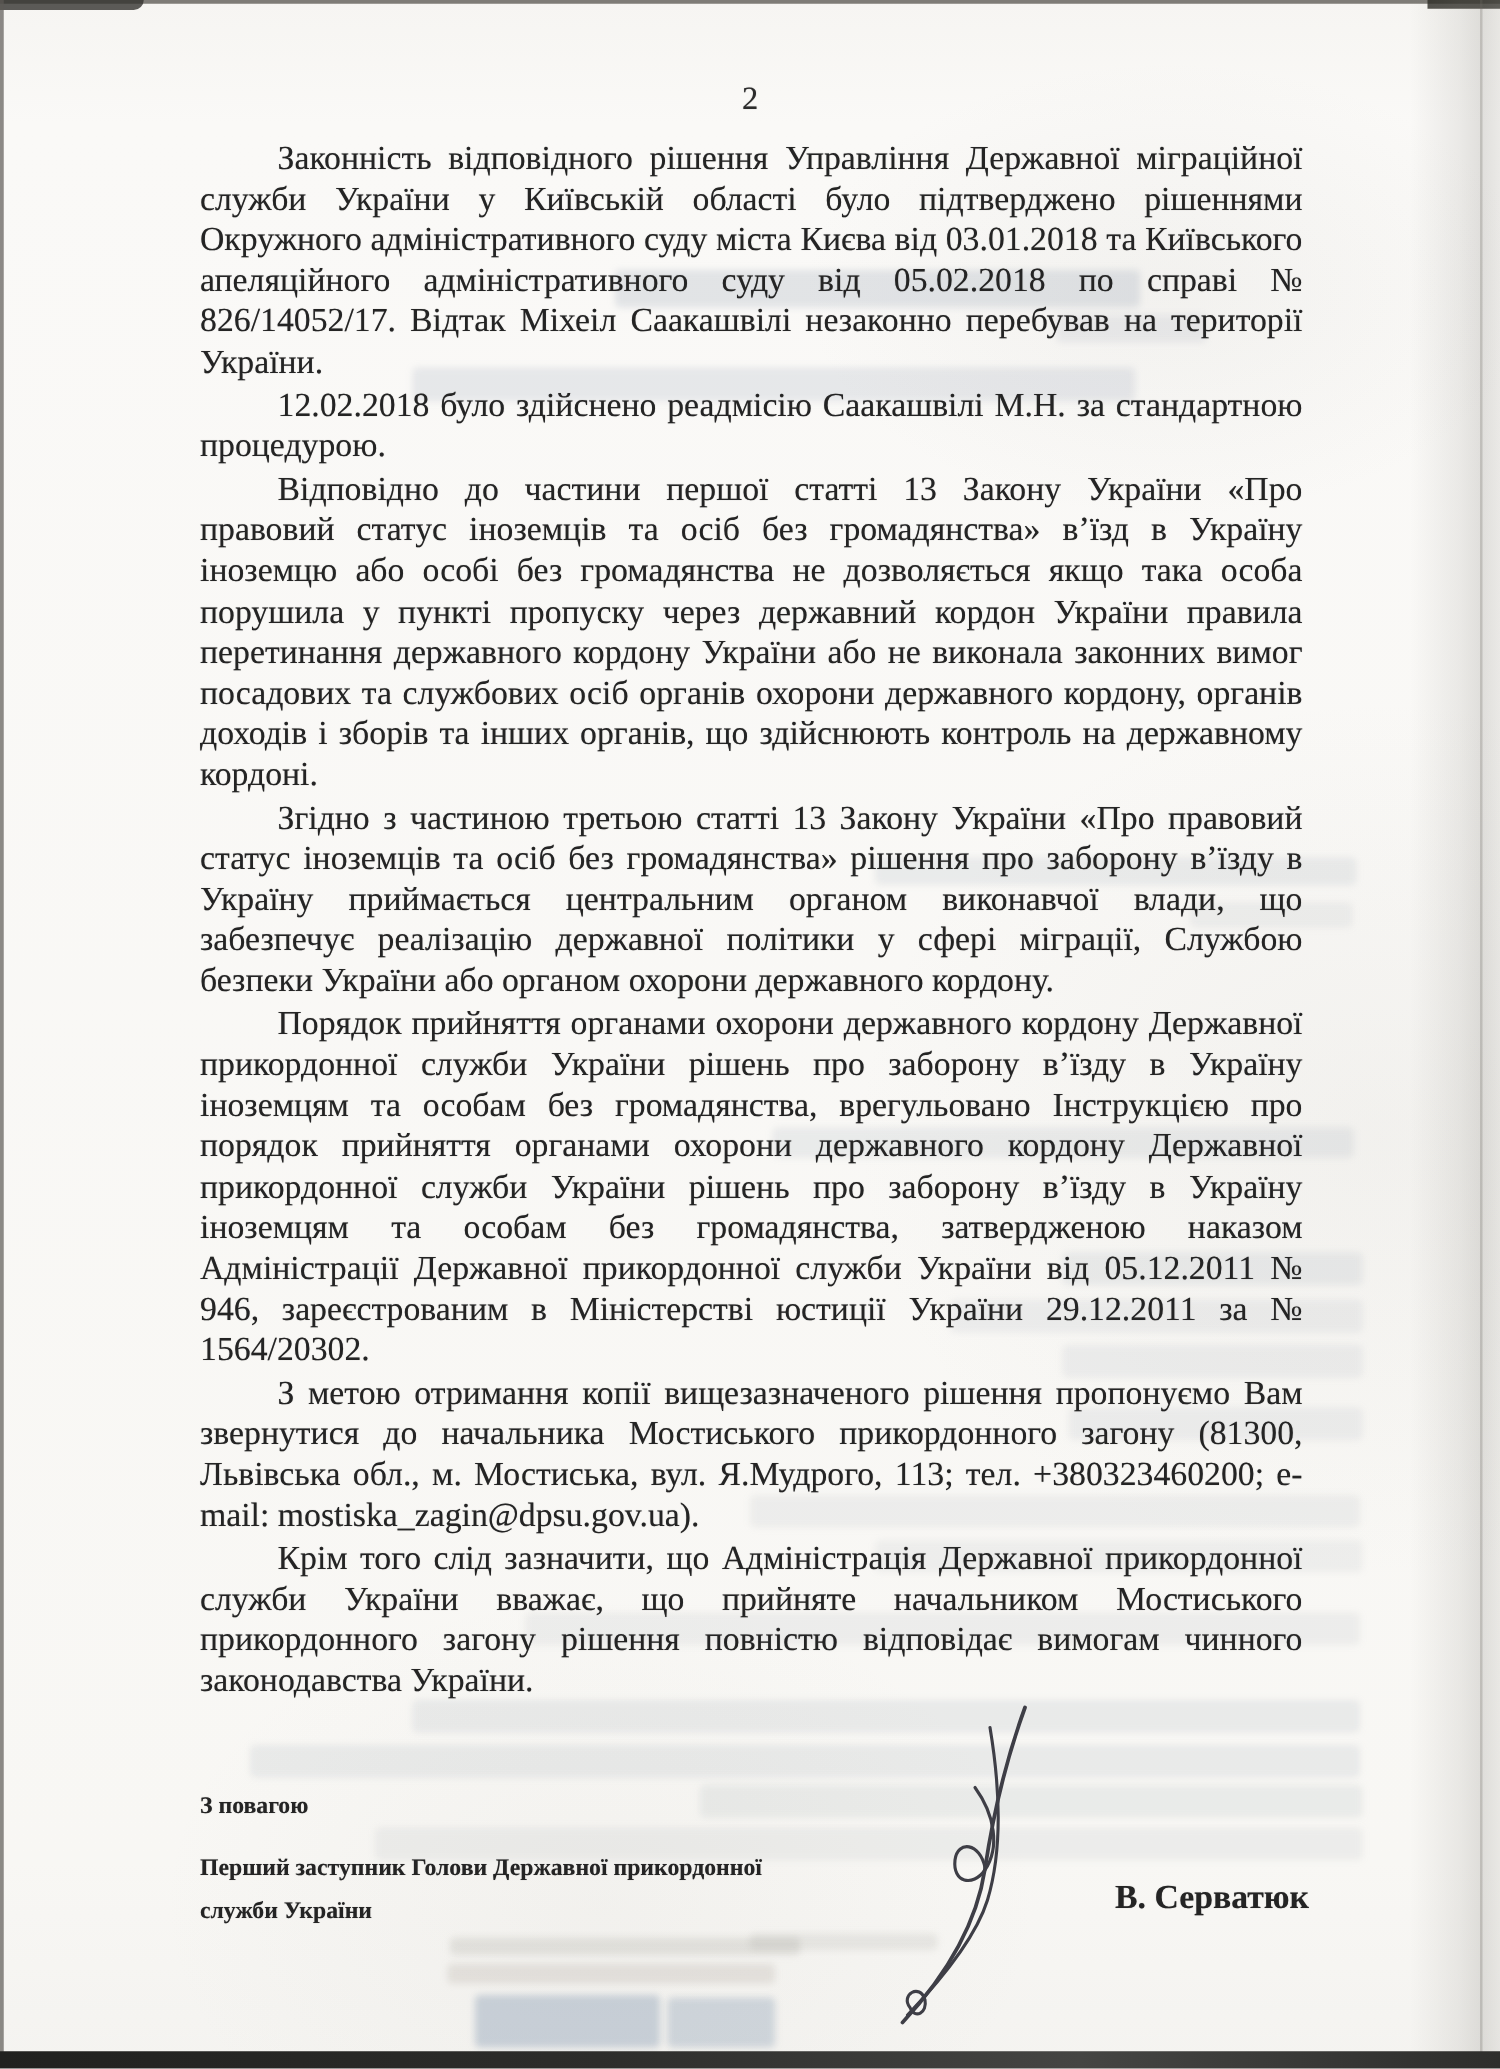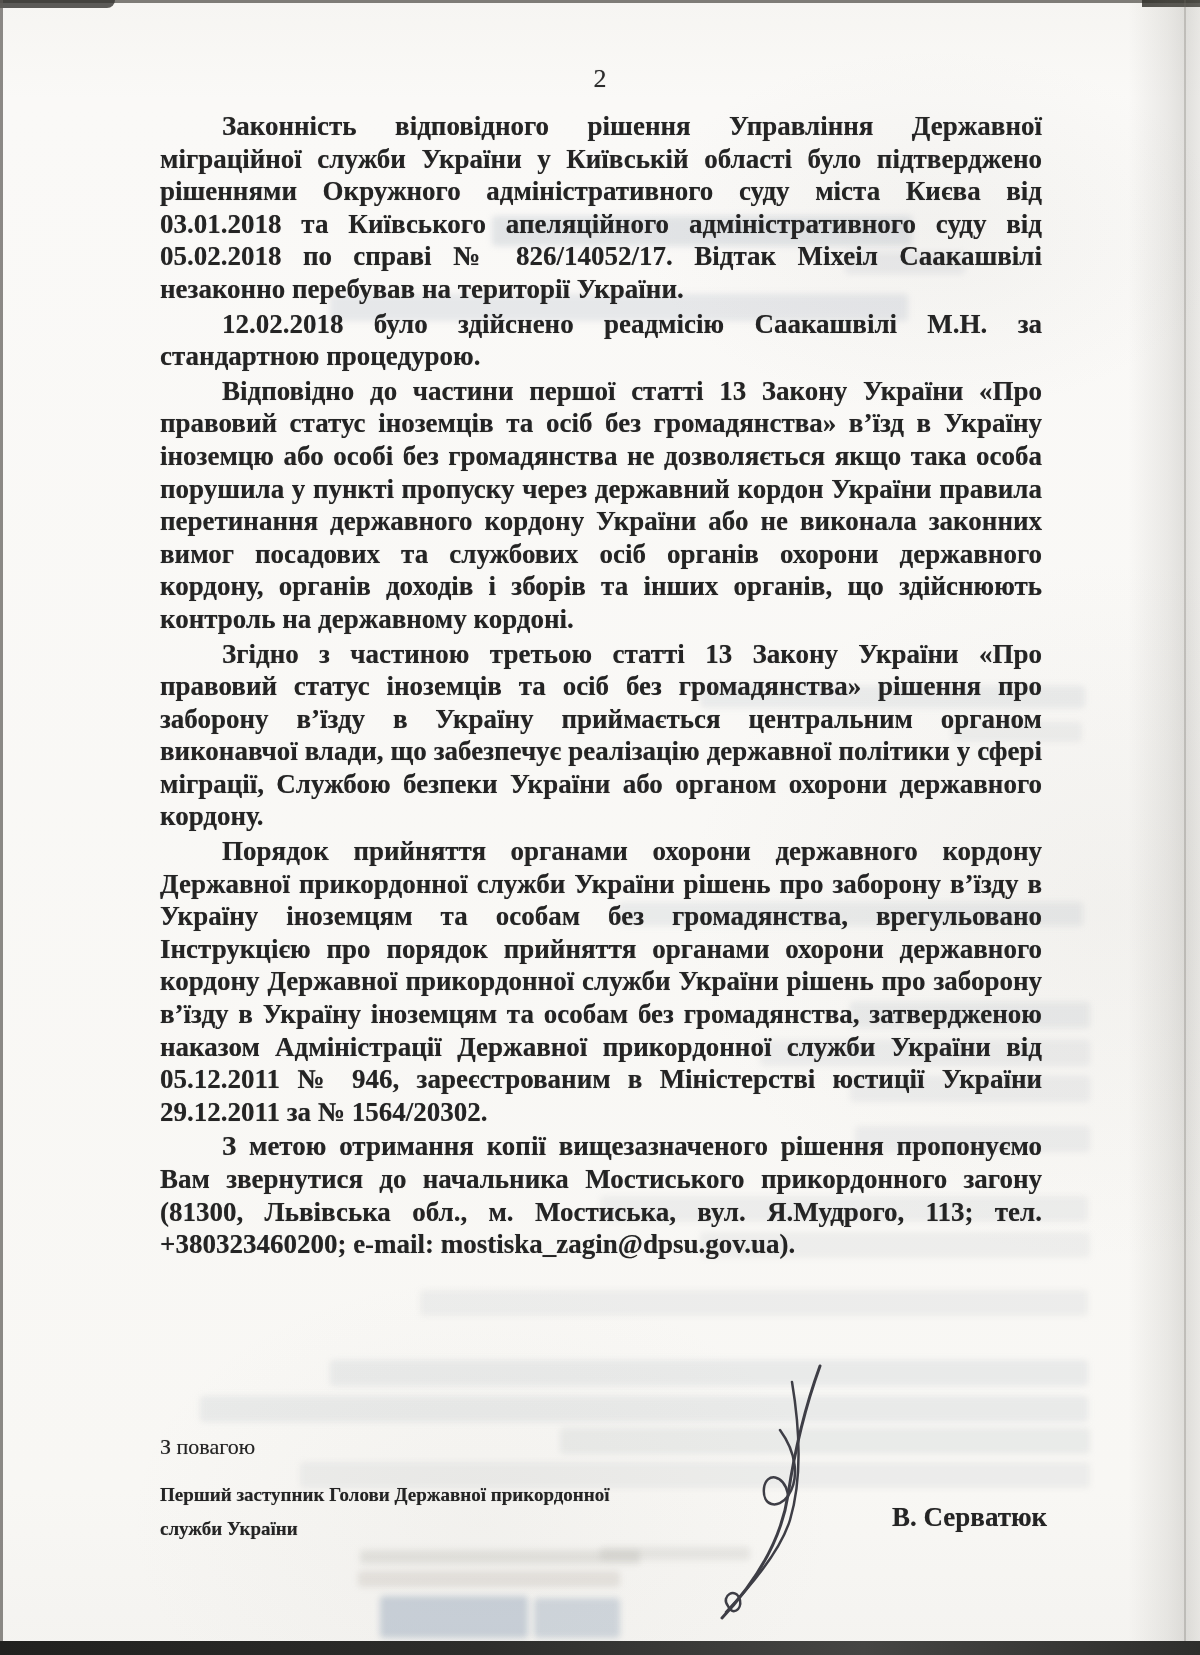--- a/index.html
+++ b/index.html
@@ -24,22 +24,22 @@
   .right-shade{position:absolute;top:0;right:0;width:72px;height:1645px;
     background:linear-gradient(90deg,rgba(0,0,0,0) 0%,rgba(140,138,132,.14) 55%,rgba(120,118,112,.20) 80%,rgba(165,163,157,.18) 100%);}
   .right-line{position:absolute;top:0;right:14px;width:2px;height:1645px;background:rgba(110,108,102,.28);}
 
   
   .page-number{position:absolute;top:64px;left:0;width:100%;text-align:center;
     font-size:26px;color:#2c2c2c;text-shadow:0 0 .7px rgba(30,30,30,.5);}
   .body-text{position:absolute;left:160px;top:110px;width:898px;
     font-size:27px;line-height:32.6px;text-align:justify;color:#242424;
     text-shadow:0 0 .7px rgba(30,30,30,.45);}
-  .body-text p{margin:0 16px 2px 0;text-indent:62px;font-weight:bold;}
-  .closing-salutation{position:absolute;left:160px;top:1434px;font-size:22px;font-weight:normal;
+  .body-text p{margin:0 16px 2px 0;text-indent:62px;}
+  .closing-salutation{position:absolute;left:160px;top:1434px;font-size:19px;font-weight:bold;
     color:#242424;text-shadow:0 0 .7px rgba(30,30,30,.45);}
   .closing-title{position:absolute;left:160px;top:1478px;width:470px;font-size:19px;font-weight:bold;
     line-height:34px;color:#242424;text-shadow:0 0 .7px rgba(30,30,30,.45);}
   .closing-name{position:absolute;left:892px;top:1502px;font-size:27px;font-weight:bold;
     color:#242424;text-shadow:0 0 .7px rgba(30,30,30,.45);}
   .signature{position:absolute;left:692px;top:1360px;}
 
   
   .bleed{position:absolute;border-radius:4px;filter:blur(3px);}
   .b1 {left:492px;top:216px;width:420px;height:30px;background:rgba(128,143,165,.20);}
@@ -95,20 +95,21 @@
 
   <div class="page-number">2</div>
 
   <div class="body-text">
     <p>Законність відповідного рішення Управління Державної міграційної служби України у Київській області було підтверджено рішеннями Окружного адміністративного суду міста Києва від 03.01.2018 та Київського апеляційного адміністративного суду від 05.02.2018 по справі № 826/14052/17. Відтак Міхеіл Саакашвілі незаконно перебував на території України.</p>
     <p>12.02.2018 було здійснено реадмісію Саакашвілі М.Н. за стандартною процедурою.</p>
     <p>Відповідно до частини першої статті 13 Закону України «Про правовий статус іноземців та осіб без громадянства» в’їзд в Україну іноземцю або особі без громадянства не дозволяється якщо така особа порушила у пункті пропуску через державний кордон України правила перетинання державного кордону України або не виконала законних вимог посадових та службових осіб органів охорони державного кордону, органів доходів і зборів та інших органів, що здійснюють контроль на державному кордоні.</p>
     <p>Згідно з частиною третьою статті 13 Закону України «Про правовий статус іноземців та осіб без громадянства» рішення про заборону в’їзду в Україну приймається центральним органом виконавчої влади, що забезпечує реалізацію державної політики у сфері міграції, Службою безпеки України або органом охорони державного кордону.</p>
     <p>Порядок прийняття органами охорони державного кордону Державної прикордонної служби України рішень про заборону в’їзду в Україну іноземцям та особам без громадянства, врегульовано Інструкцією про порядок прийняття органами охорони державного кордону Державної прикордонної служби України рішень про заборону в’їзду в Україну іноземцям та особам без громадянства, затвердженою наказом Адміністрації Державної прикордонної служби України від 05.12.2011 № 946, зареєстрованим в Міністерстві юстиції України 29.12.2011 за № 1564/20302.</p>
     <p>З метою отримання копії вищезазначеного рішення пропонуємо Вам звернутися до начальника Мостиського прикордонного загону (81300, Львівська обл., м. Мостиська, вул. Я.Мудрого, 113; тел. +380323460200; e-mail: mostiska_zagin@dpsu.gov.ua).</p>
+    <p>Крім того слід зазначити, що Адміністрація Державної прикордонної служби України вважає, що прийняте начальником Мостиського прикордонного загону рішення повністю відповідає вимогам чинного законодавства України.</p>
   </div>
 
   <div class="closing-salutation">З повагою</div>
   <div class="closing-title">Перший заступник Голови Державної прикордонної служби України</div>
 
   <svg class="signature" width="150" height="268" viewBox="0 0 150 268" aria-hidden="true">
     <g fill="none" stroke="#3e3e46" stroke-linecap="round">
       <path stroke-width="3" d="M128,6 C112,50 102,95 96,135 C90,175 70,215 30,258"></path>
       <path stroke-width="2.5" d="M100,22 C108,70 110,120 98,160 C88,192 55,230 34,252"></path>
       <path stroke-width="2.5" d="M88,70 C104,92 108,118 96,136 C86,150 70,146 72,128 C74,112 92,114 96,134"></path>

